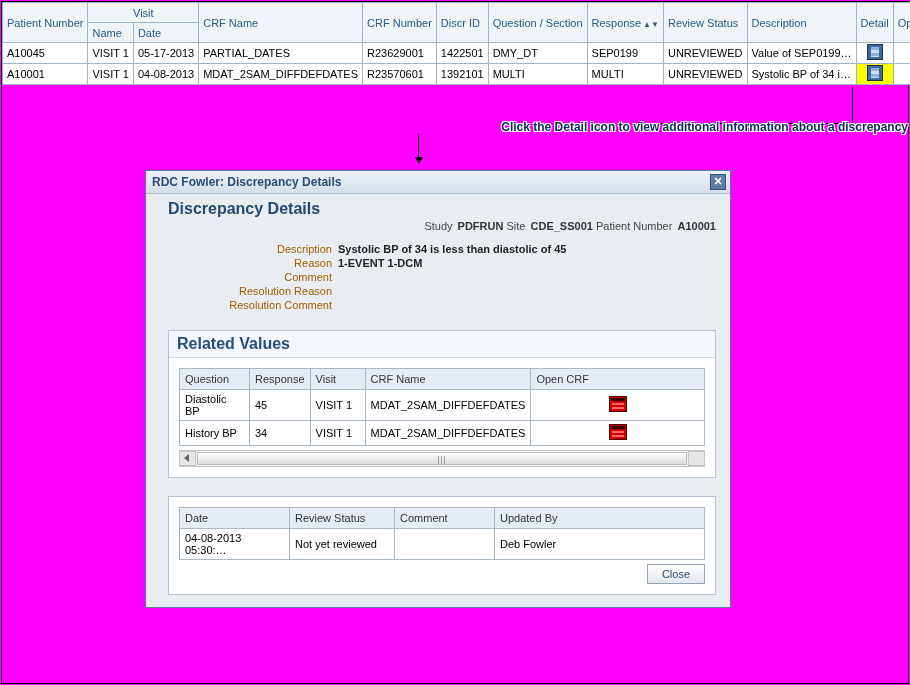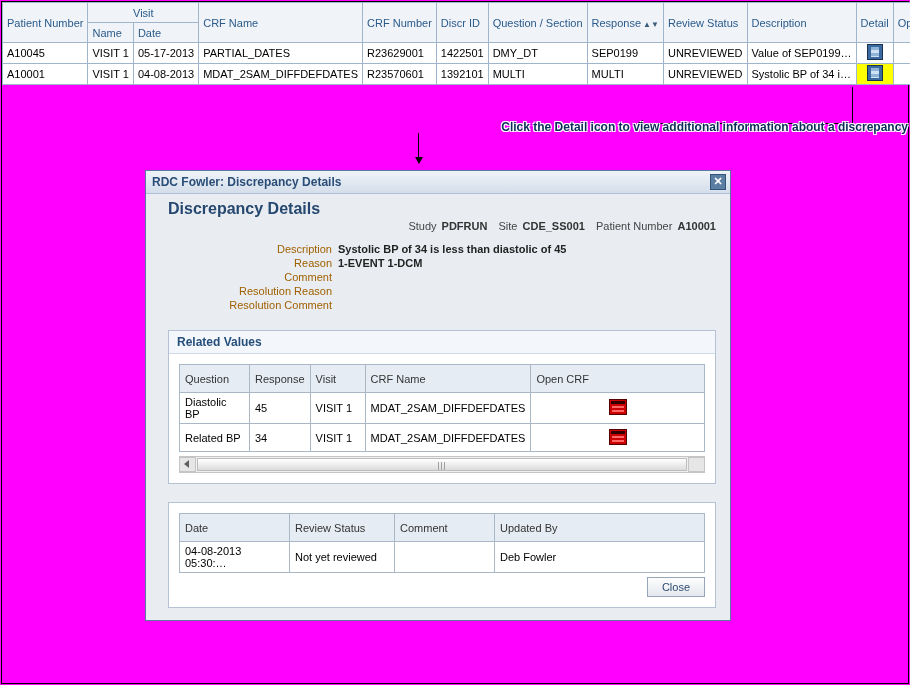--- a/index.html
+++ b/index.html
@@ -157,54 +157,54 @@
     line-height:13px;
     cursor:pointer;
   }
   .dlg-body{ padding:6px 14px 12px 22px; }
   .dlg-h1{
     color:#26486f; font-weight:bold; font-size:16px; margin:0 0 2px 0; font-family: Tahoma, Arial;
   }
   .dlg-meta{
     text-align:right; font-size:11px; color:#333; margin-bottom:10px;
   }
-  .dlg-meta .lbl{ color:#444; margin-left:8px;}
+  .dlg-meta .lbl{ color:#444; }
   .dlg-meta .val{ font-weight:bold; margin-left:2px;}
 
   .kv{ display:flex; font-size:11px; line-height:14px; margin:0;}
   .kv .k{ width:170px; text-align:right; color:#a06000; padding-right:6px;}
   .kv .v{ flex:1; font-weight:bold; color:#222; }
   .kv .v.normal{ font-weight:normal; }
 
   .panel{
     border:1px solid #b4c2d3;
     background:#fff;
     margin-top:18px;
   }
   .panel-head{
     background:#f3f6fa;
     color:#254e7b;
     font-weight:bold;
-    font-size:12px;
+    font-size:16px;
     padding:4px 8px;
     border-bottom:1px solid #d0dae5;
   }
   .panel-body{ padding:10px; }
 
   table.inner{
     border-collapse:collapse;
     width:100%;
     font-size:11px;
     background:#fff;
   }
   table.inner th, table.inner td{
     border:1px solid #aab7c5;
     padding:3px 5px;
     text-align:left;
-    height:28px;
+    height:21px;
   }
   table.inner th{
     background:#e6ecf3;
     font-weight:normal;
     color:#333;
   }
   table.inner td.icon-cell{ text-align:center; }
 
   .hscroll{
     margin-top:4px;
@@ -363,21 +363,21 @@
               <th>Open CRF</th>
             </tr>
             <tr>
               <td>Diastolic BP</td>
               <td>45</td>
               <td>VISIT 1</td>
               <td>MDAT_2SAM_DIFFDEFDATES</td>
               <td class="icon-cell"><span class="crf-icon"></span></td>
             </tr>
             <tr>
-              <td>Related BP</td>
+              <td>History BP</td>
               <td>34</td>
               <td>VISIT 1</td>
               <td>MDAT_2SAM_DIFFDEFDATES</td>
               <td class="icon-cell"><span class="crf-icon"></span></td>
             </tr>
           </tbody>
             </table>
           <div class="hscroll">
             <span class="arrL"></span>
             <span class="thumb">

